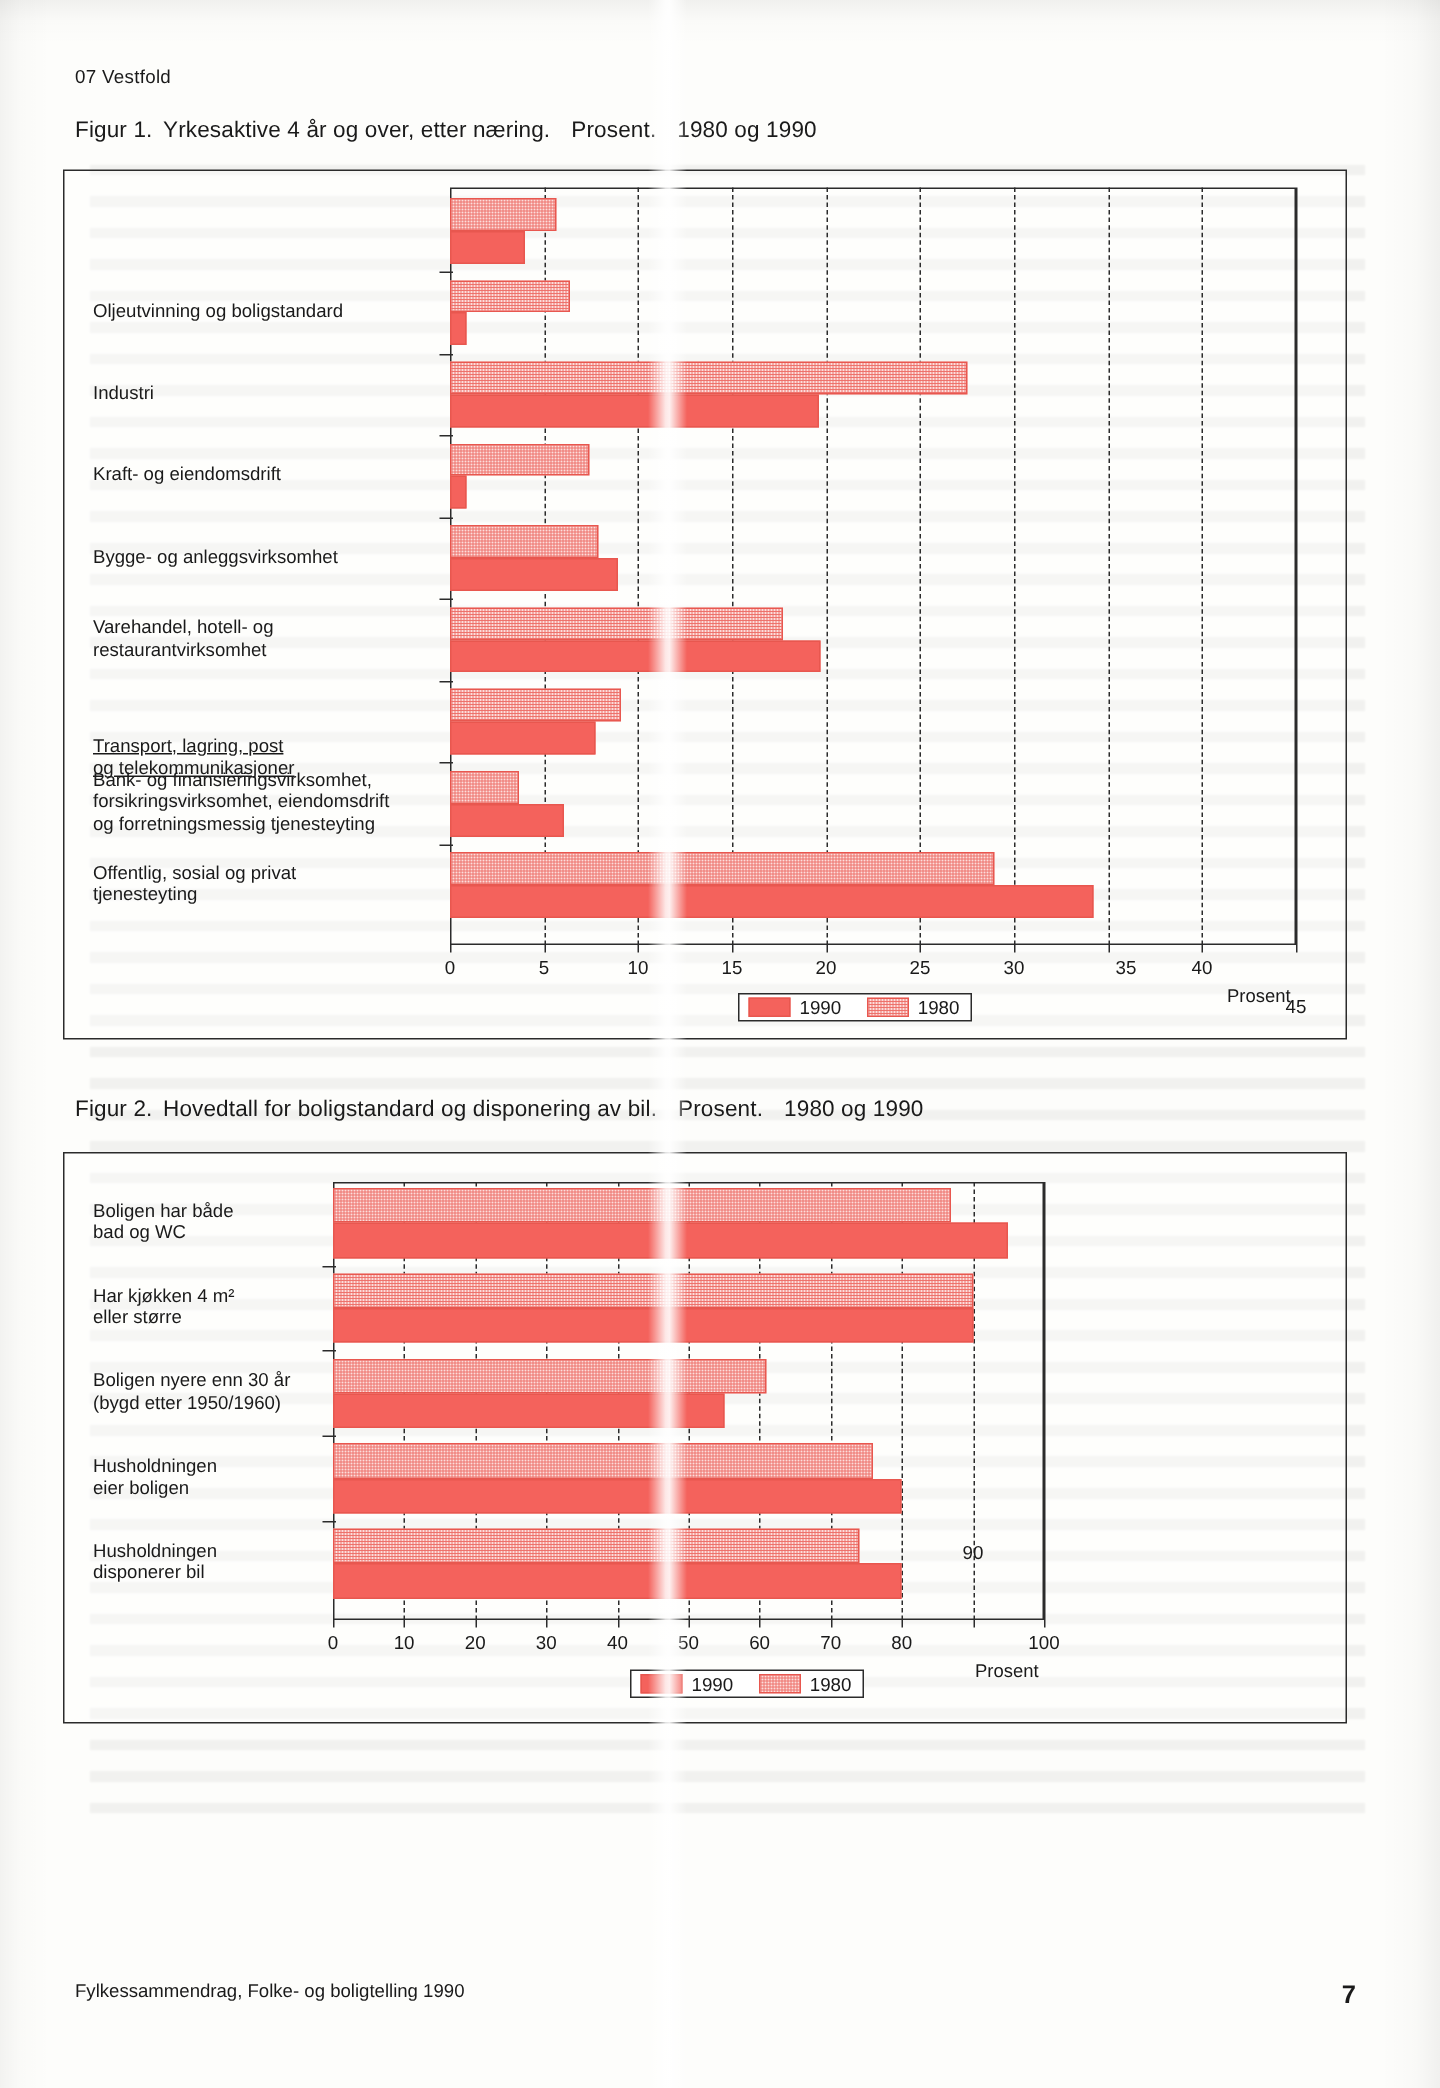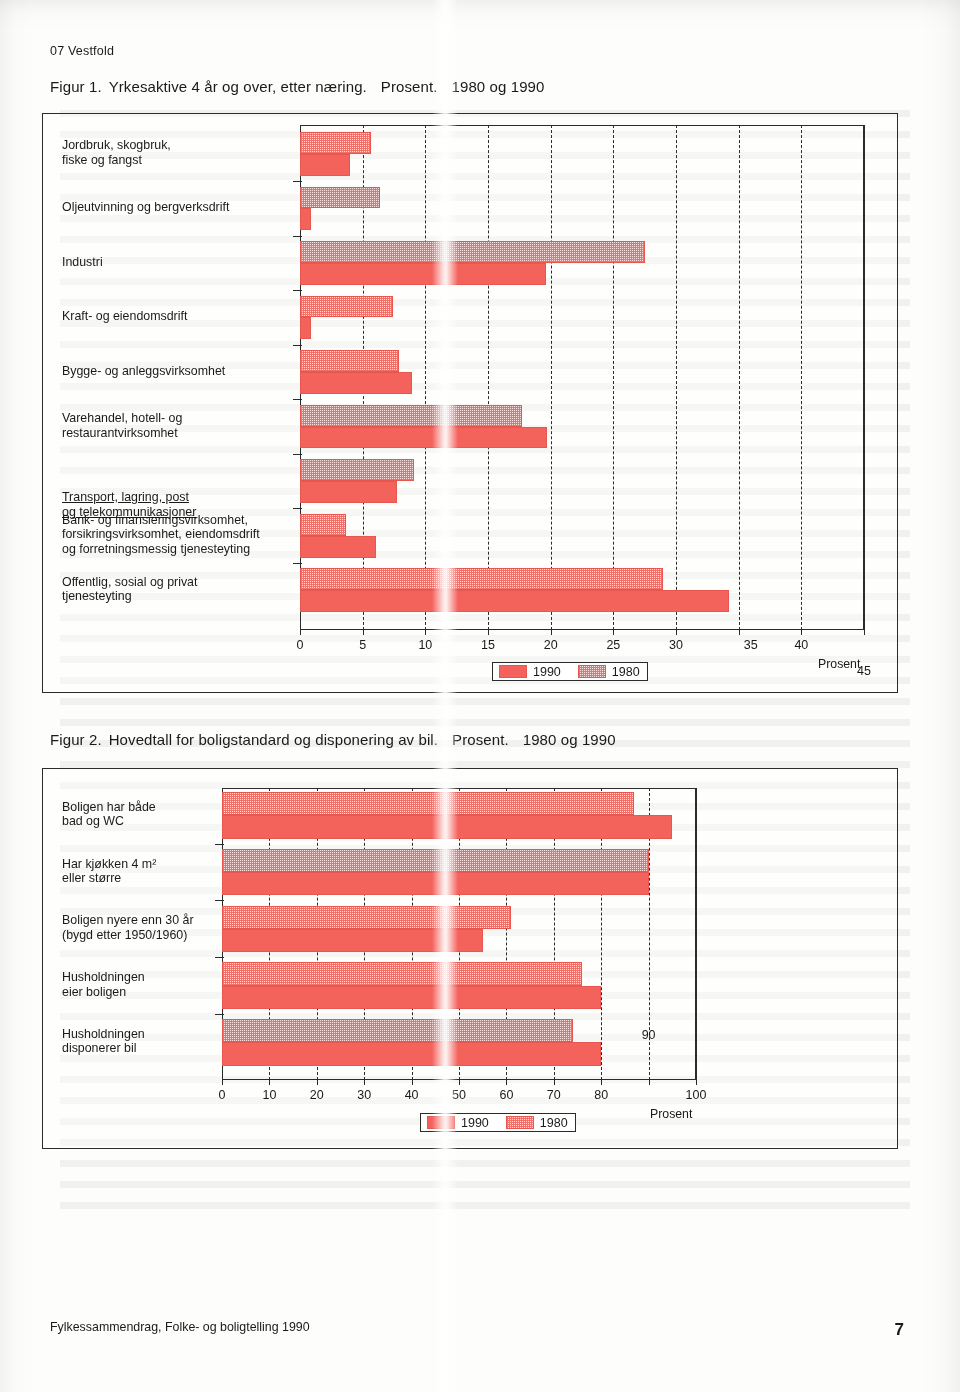--- a/index.html
+++ b/index.html
@@ -189,24 +189,22 @@
       </div>
       <div class="grouprow" style="top: 388.889px; height: 43.6444px;">
         <div class="bar y1980" title="1980: 3.7" style="top: 0px; height: 21.8222px; width: 46.3733px;"></div>
         <div class="bar y1990" title="1990: 6.1" style="top: 21.8222px; height: 21.8222px; width: 76.4533px;"></div>
       </div>
       <div class="grouprow" style="top: 443.444px; height: 43.6444px;">
         <div class="bar y1980" title="1980: 29" style="top: 0px; height: 21.8222px; width: 363.467px;"></div>
         <div class="bar y1990" title="1990: 34.2" style="top: 21.8222px; height: 21.8222px; width: 428.64px;"></div>
       </div>
     </div>
-    <div class="catlabel" style="left: 62px; top: 138.322px; width: 232px;">Jordbruk, skogbruk,
-fiske og fangst</div>
     <div class="sidetick" style="left: 293px; top: 181.1px;"></div>
-    <div class="catlabel" style="left: 62px; top: 200.128px; width: 232px;">Oljeutvinning og bergverksdrift</div>
+    <div class="catlabel" style="left: 62px; top: 200.128px; width: 232px;">Oljeutvinning og boligstandard</div>
     <div class="sidetick" style="left: 293px; top: 235.656px;"></div>
     <div class="catlabel" style="left: 62px; top: 254.683px; width: 232px;">Industri</div>
     <div class="sidetick" style="left: 293px; top: 290.211px;"></div>
     <div class="catlabel" style="left: 62px; top: 309.239px; width: 232px;">Kraft- og eiendomsdrift</div>
     <div class="sidetick" style="left: 293px; top: 344.767px;"></div>
     <div class="catlabel" style="left: 62px; top: 363.794px; width: 232px;">Bygge- og anleggsvirksomhet</div>
     <div class="sidetick" style="left: 293px; top: 399.322px;"></div>
     <div class="catlabel" style="left: 62px; top: 411.1px; width: 232px;">Varehandel, hotell- og
 restaurantvirksomhet</div>
     <div class="sidetick" style="left: 293px; top: 453.878px;"></div>

